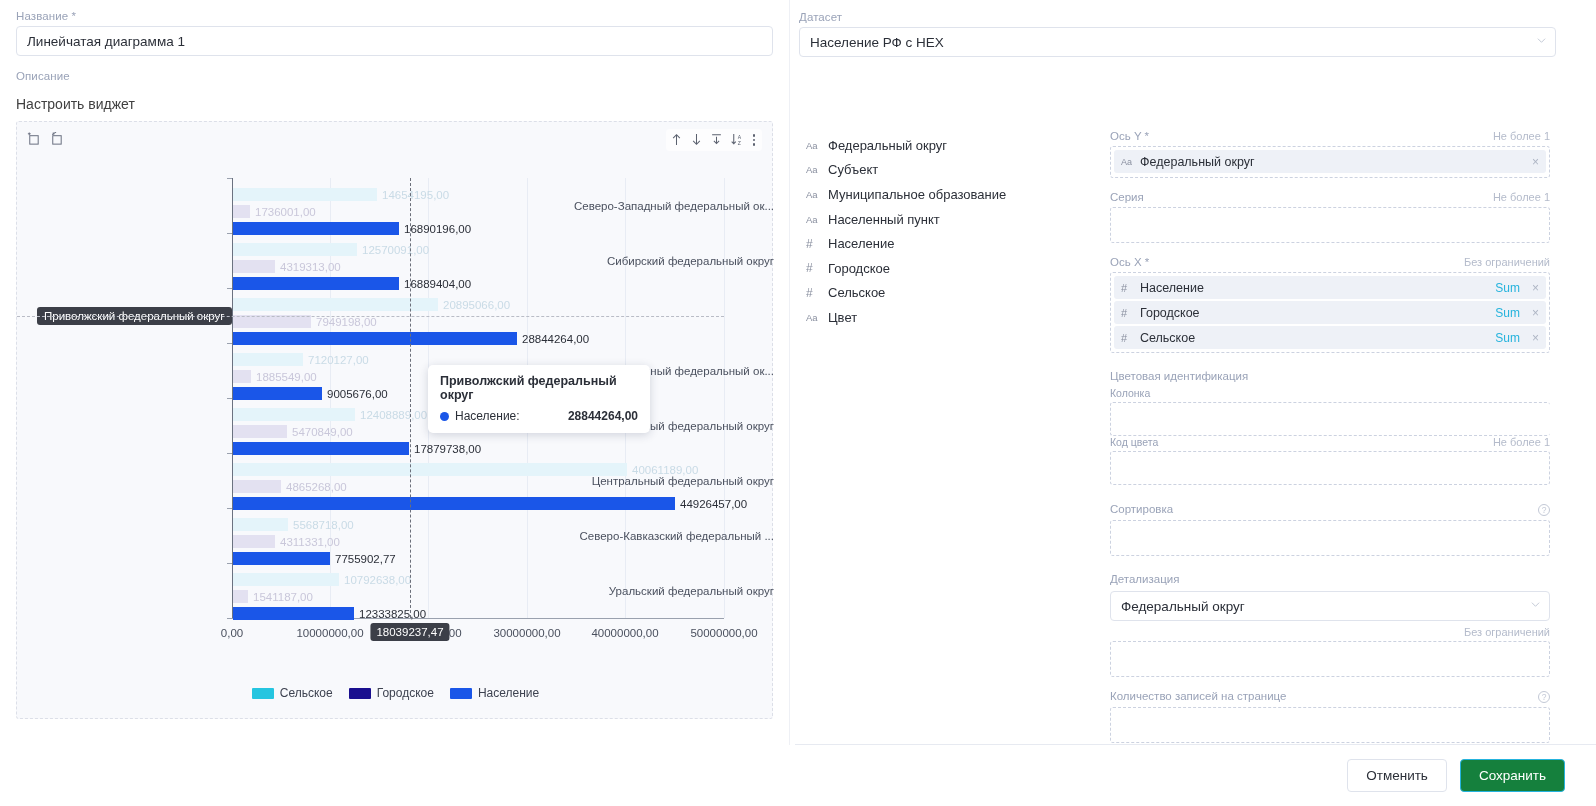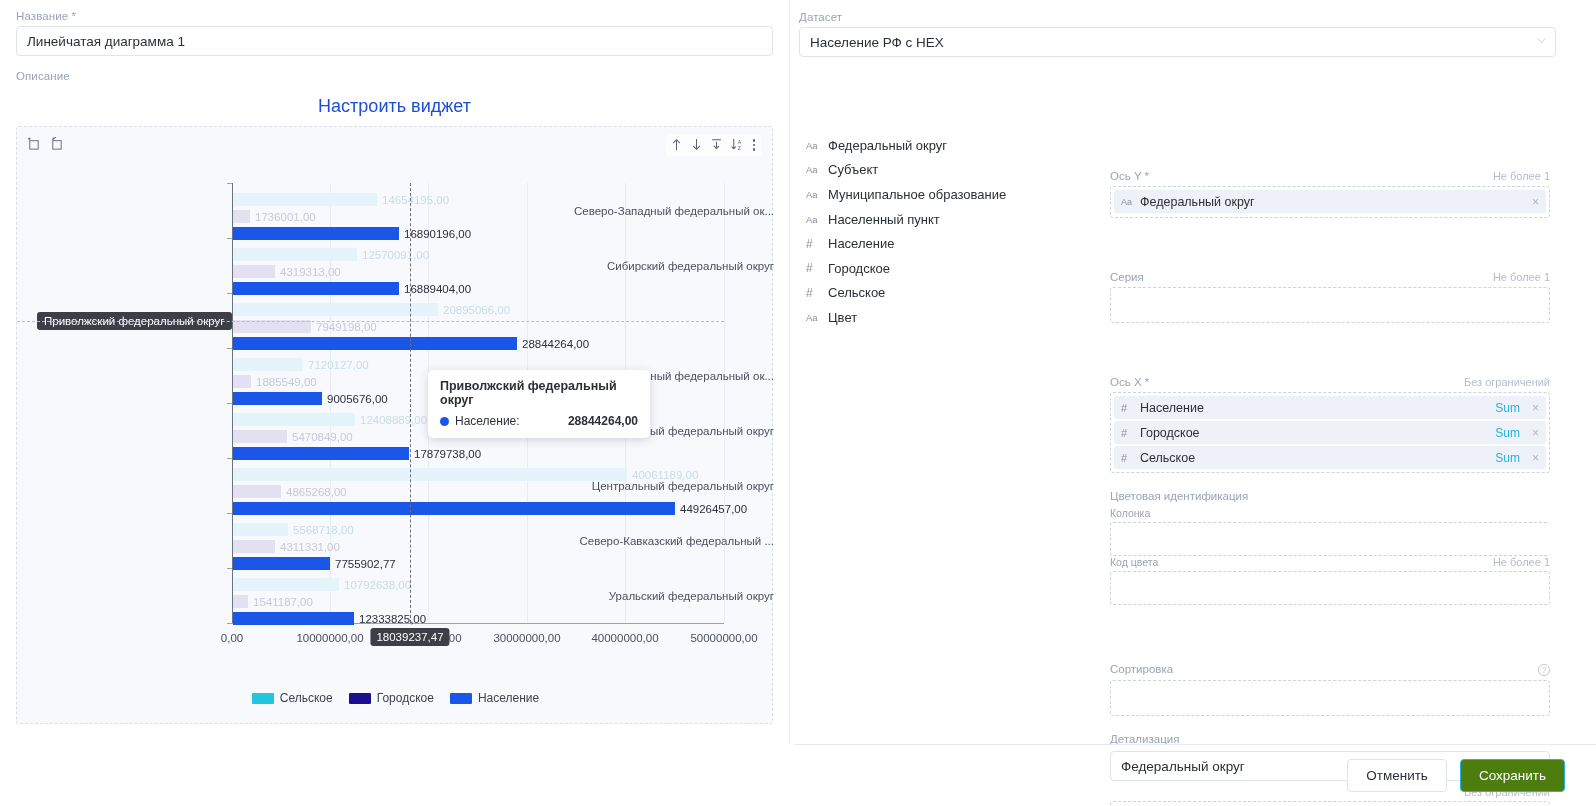--- a/index.html
+++ b/index.html
@@ -31,21 +31,21 @@
   .caret {
     position: absolute; right: 9px; top: 50%; transform: translateY(-50%);
     width: 9px; height: 9px; color: #c3c9d6;
   }
   .caret svg { display: block; }
 
   
   .left { position: absolute; left: 16px; top: 10px; width: 757px; }
   .group { margin-bottom: 14px; }
   .configure-link {
-    text-align: center; color: #1d4ed8; font-size: 18px; cursor: pointer;
+    text-align: left; color: #404040; font-size: 14px; cursor: pointer;
     margin-top: 4px; margin-bottom: 9px;
   }
 
   
   .chart-card {
     position: relative;
     width: 757px; height: 598px;
     border: 1px dashed #dcdfe8;
     border-radius: 3px;
     background: #f8f9fc;
@@ -116,21 +116,21 @@
   
   .fields { position: absolute; left: 806px; top: 133px; width: 295px; }
   .fld-row { display: flex; align-items: center; height: 24.6px; font-size: 13px; color: #2b2f38; }
   .fld-type { width: 22px; font-size: 9.5px; color: #8a90a0; flex: none; }
   .fld-type.num { font-size: 12px; color: #8a90a0; }
 
   
   .right { position: absolute; left: 1110px; top: 130px; width: 440px; }
   .rp-group { margin-bottom: 13px; }
   .rp-head { display: flex; align-items: baseline; justify-content: space-between; margin-bottom: 4px; }
-  .rp-label { font-size: 11.5px; color: #9aa3b8; margin-top: 40px; }
+  .rp-label { font-size: 11.5px; color: #9aa3b8; }
   .rp-limit { font-size: 11px; color: #b4bbcb; }
   .dropzone {
     border: 1px dashed #ccd2e0; border-radius: 3px; background: transparent;
     min-height: 32px; padding: 3px;
   }
   .dropzone.empty { height: 36px; }
   .chip {
     display: flex; align-items: center; height: 23px; border-radius: 3px;
     background: #eef1f7; font-size: 12.5px; color: #2b2f38; padding: 0 7px;
     margin-bottom: 2px;
@@ -160,21 +160,21 @@
     position: absolute; left: 795px; right: 0; bottom: 0; height: 62px;
     border-top: 1px solid #e7eaf1;
     display: flex; align-items: center; justify-content: flex-end; gap: 13px;
     padding-right: 31px;
   }
   .btn {
     height: 33px; border-radius: 4px; font-size: 13.5px; padding: 0 18px;
     display: flex; align-items: center; cursor: pointer;
   }
   .btn-secondary { background: #fff; border: 1px solid #dfe3ec; color: #2b2f38; }
-  .btn-primary { background: #4d7c0f; border: 1px solid #25b3dd; color: #fff; }
+  .btn-primary { background: #15803d; border: 1px solid #25b3dd; color: #fff; }
   .divider-v { position: absolute; left: 789px; top: 0; width: 1px; height: 745px; background: #eef0f5; }
 </style>
 </head>
 <body>
 
 <div class="page">
 
   <div class="divider-v"></div>
 
   <div class="left">

